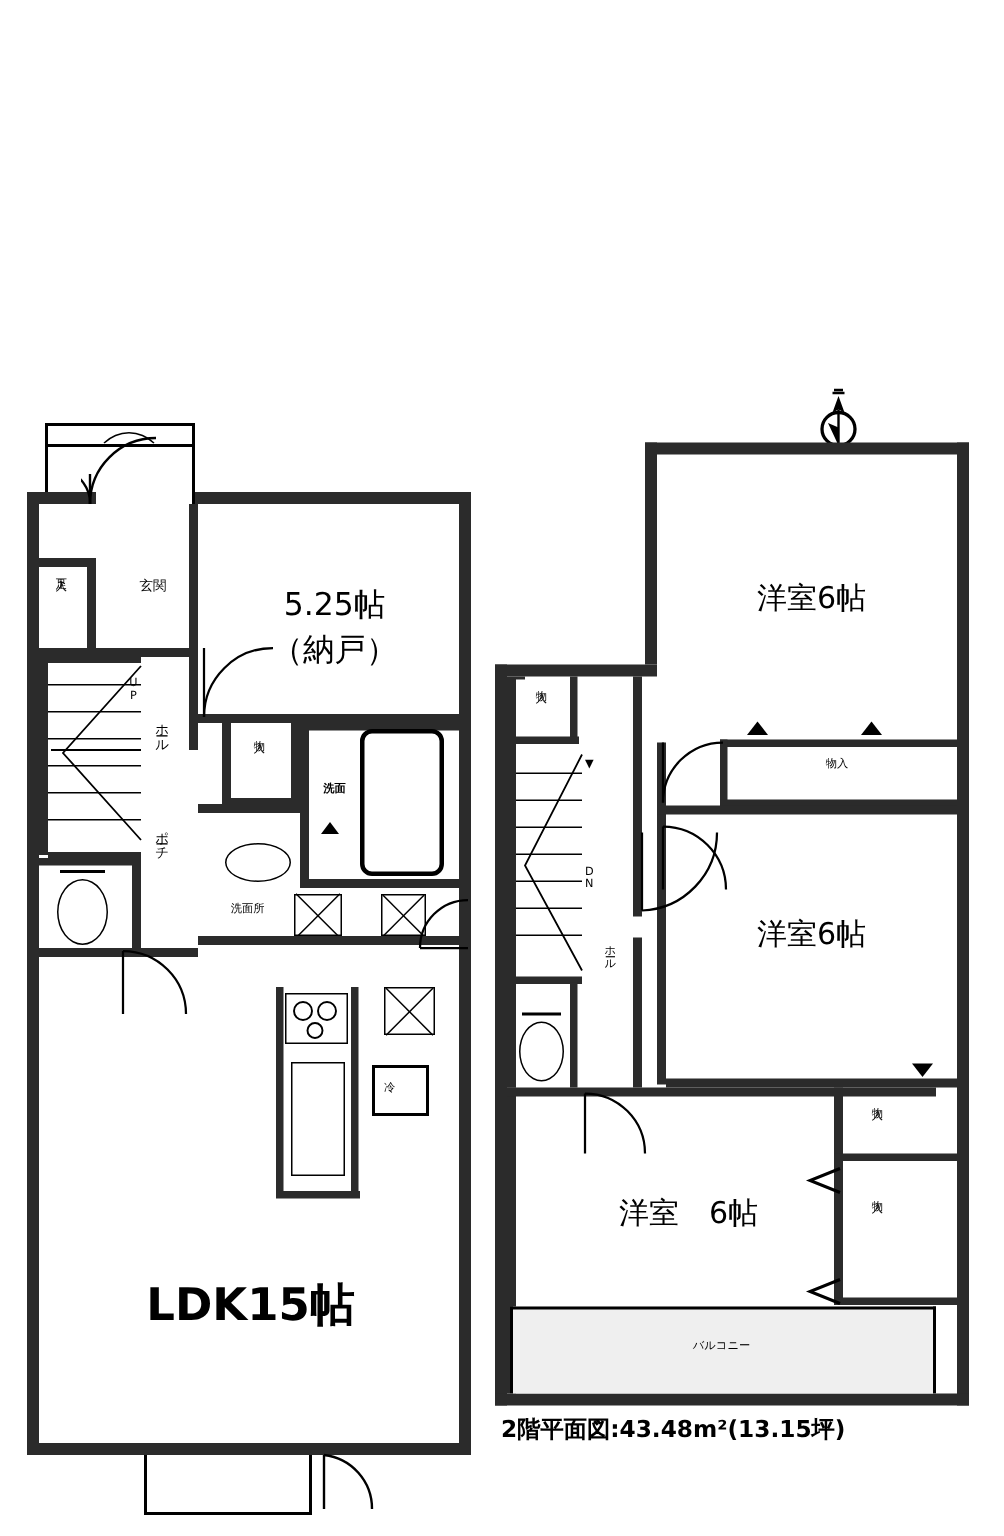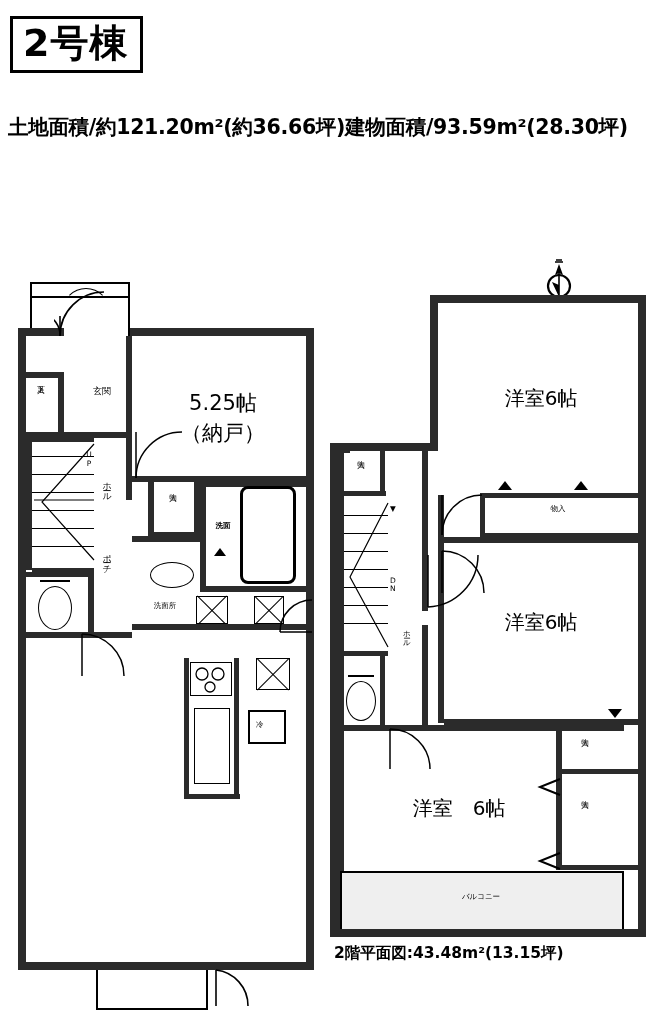--- a/index.html
+++ b/index.html
@@ -92,23 +92,21 @@
   .tri { position:absolute; width:0;height:0; border-left:7px solid transparent;
          border-right:7px solid transparent; border-bottom:9px solid #000; }
 
   #north-icon { position: absolute; left: 543px; top: 258px; width: 32px; height: 44px; }
 </style>
 </head>
 <body>
 
 <div id="header">
 
-  <div id="building-badge">2号棟</div>
-
-  <div id="spec-line-1">土地面積/約121.20m²(約36.66坪)建物面積/93.59m²(28.30坪)</div>
+
 
 
 </div>
 
 <div id="north-icon">
   <svg width="32" height="44" viewBox="0 0 32 44">
     <circle cx="16" cy="28" r="11" fill="none" stroke="#000" stroke-width="2.2"></circle>
     <path d="M16 6 L12 17 L16 15 L20 17 Z" fill="#000"></path>
     <path d="M16 15 L16 39" stroke="#000" stroke-width="1.6"></path>
     <path d="M16 39 L9 24 L16 27 Z" fill="#000"></path>
@@ -222,20 +220,21 @@
         <circle cx="27" cy="11" r="6" fill="none" stroke="#000" stroke-width="1.3"></circle>
         <circle cx="19" cy="24" r="5" fill="none" stroke="#000" stroke-width="1.3"></circle>
       </svg>
     </div>
     <div class="fix" style="left:176px; top:428px; width:36px; height:76px; border-width:1.4px;"></div>
     <div class="xbox" style="left:238px; top:378px; width:34px; height:32px;"></div>
     <div class="fix" style="left:230px; top:430px; width:38px; height:34px; border-width:2px;">
       <div class="lbl lbl-xs" style="left:6px; top:9px;">冷</div>
     </div>
 
+    <div class="lbl lbl-ldk" style="left:44px; top:574px; width:210px;">LDK15帖</div>
 
     <div class="wall-thin" style="left:78px; top:690px; width:2px; height:40px;"></div>
     <div class="wall-thin" style="left:78px; top:728px; width:112px; height:2px;"></div>
     <div class="wall-thin" style="left:188px; top:690px; width:2px; height:40px;"></div>
     <svg style="position:absolute; left:196px; top:688px;" width="40" height="44">
       <path d="M2 2 A36 36 0 0 1 34 38" fill="none" stroke="#000" stroke-width="1.6"></path>
       <path d="M2 2 L2 38" stroke="#000" stroke-width="1.6"></path>
     </svg>
 
     <div class="caption" style="left:16px; top:742px;">1階平面図:50.11m²(15.15坪)</div>

